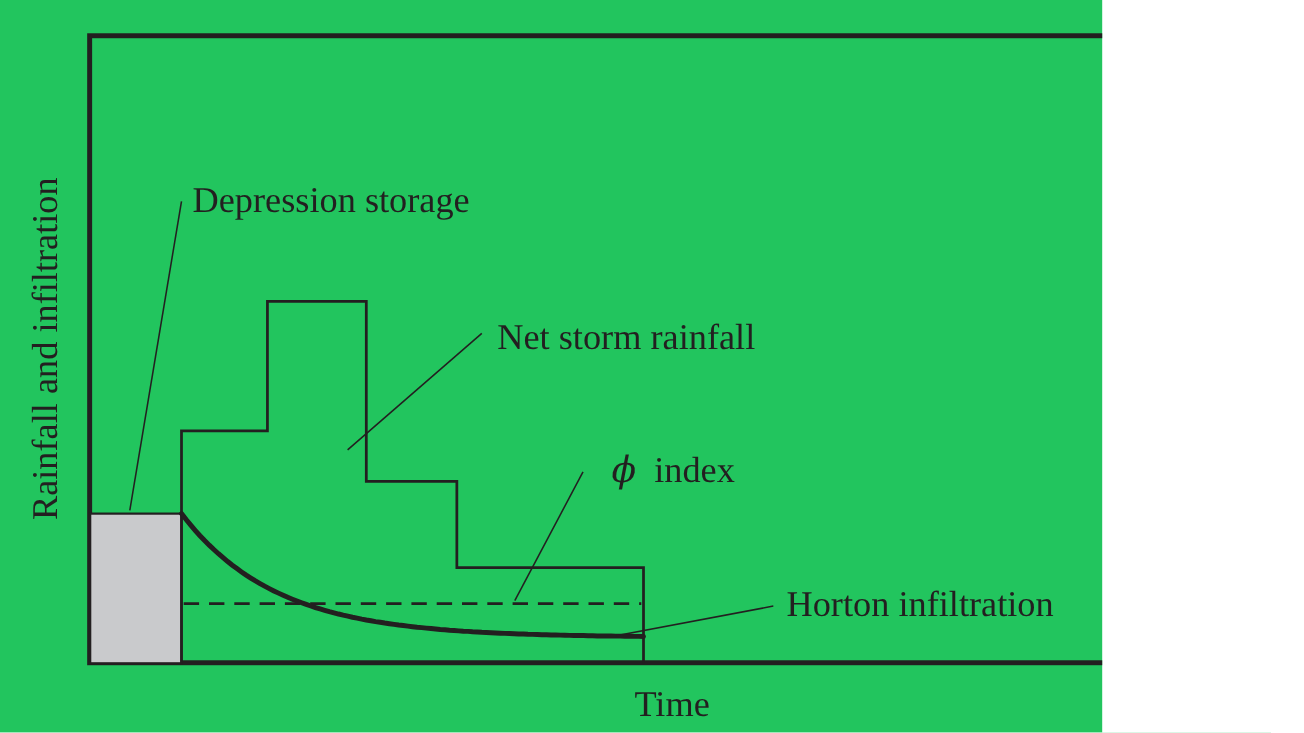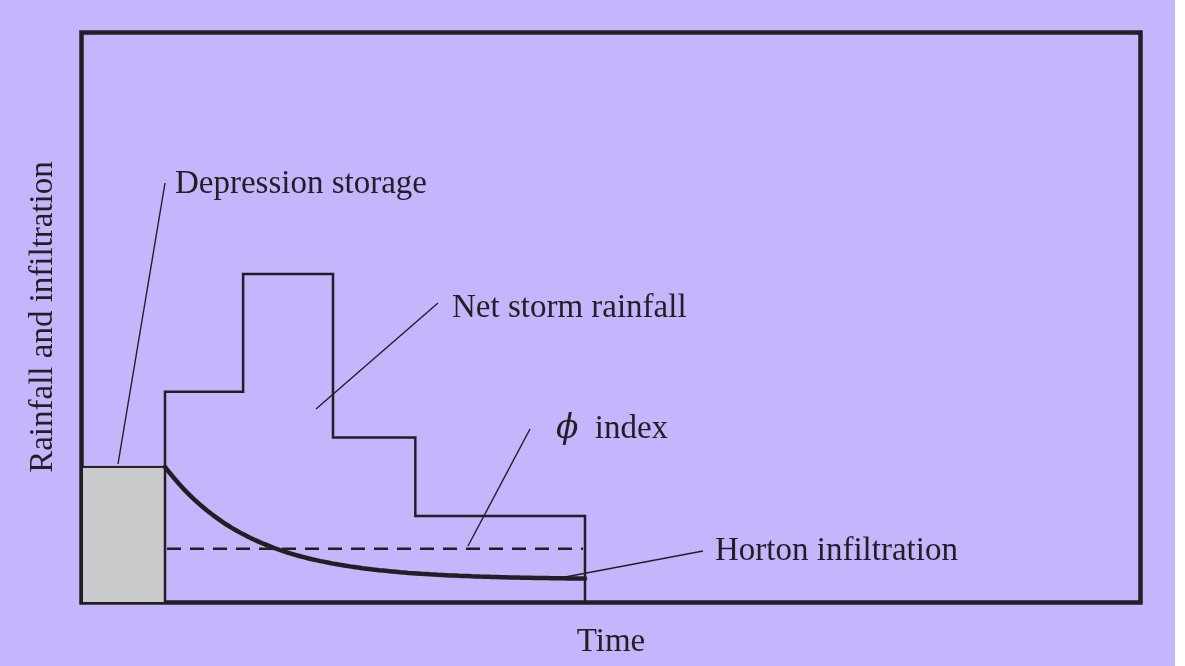--- a/index.html
+++ b/index.html
@@ -1,16 +1,16 @@
 <!DOCTYPE html>
 <html><head>
 <meta charset="utf-8">
 <style>
   html,body{margin:0;padding:0;background:#ffffff;}
-  .stage{position:relative;width:1175px;height:666px;background:#c4b5fd;overflow:hidden;}
+  .stage{position:relative;width:1002px;height:666px;background:#22c55e;overflow:hidden;}
   svg{display:block;}
   text{font-family:"Liberation Serif","DejaVu Serif",serif;font-size:33px;fill:#231f20;}
   .phi{font-style:italic;font-family:"DejaVu Serif","Liberation Serif",serif;}
 </style>
 </head>
 <body>
 
 <div class="stage">
   <svg width="1185" height="666" viewBox="0 0 1185 666">
 

